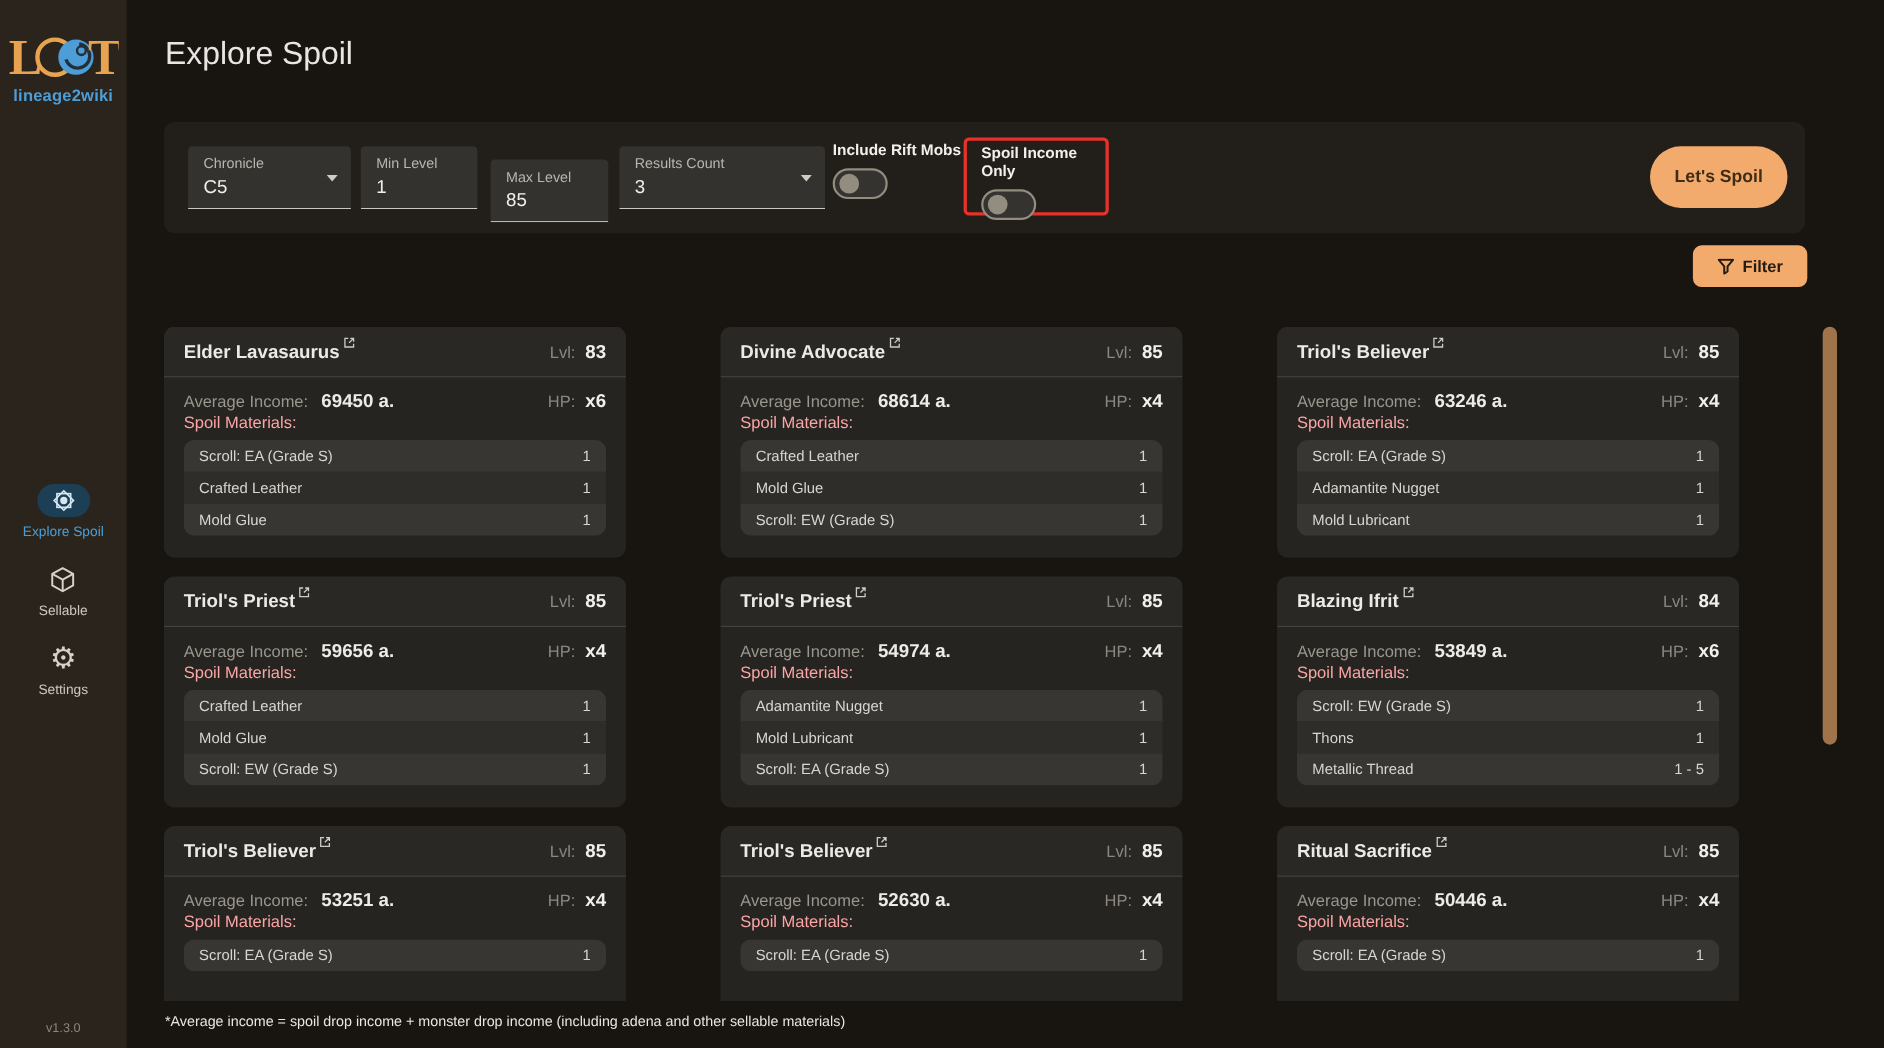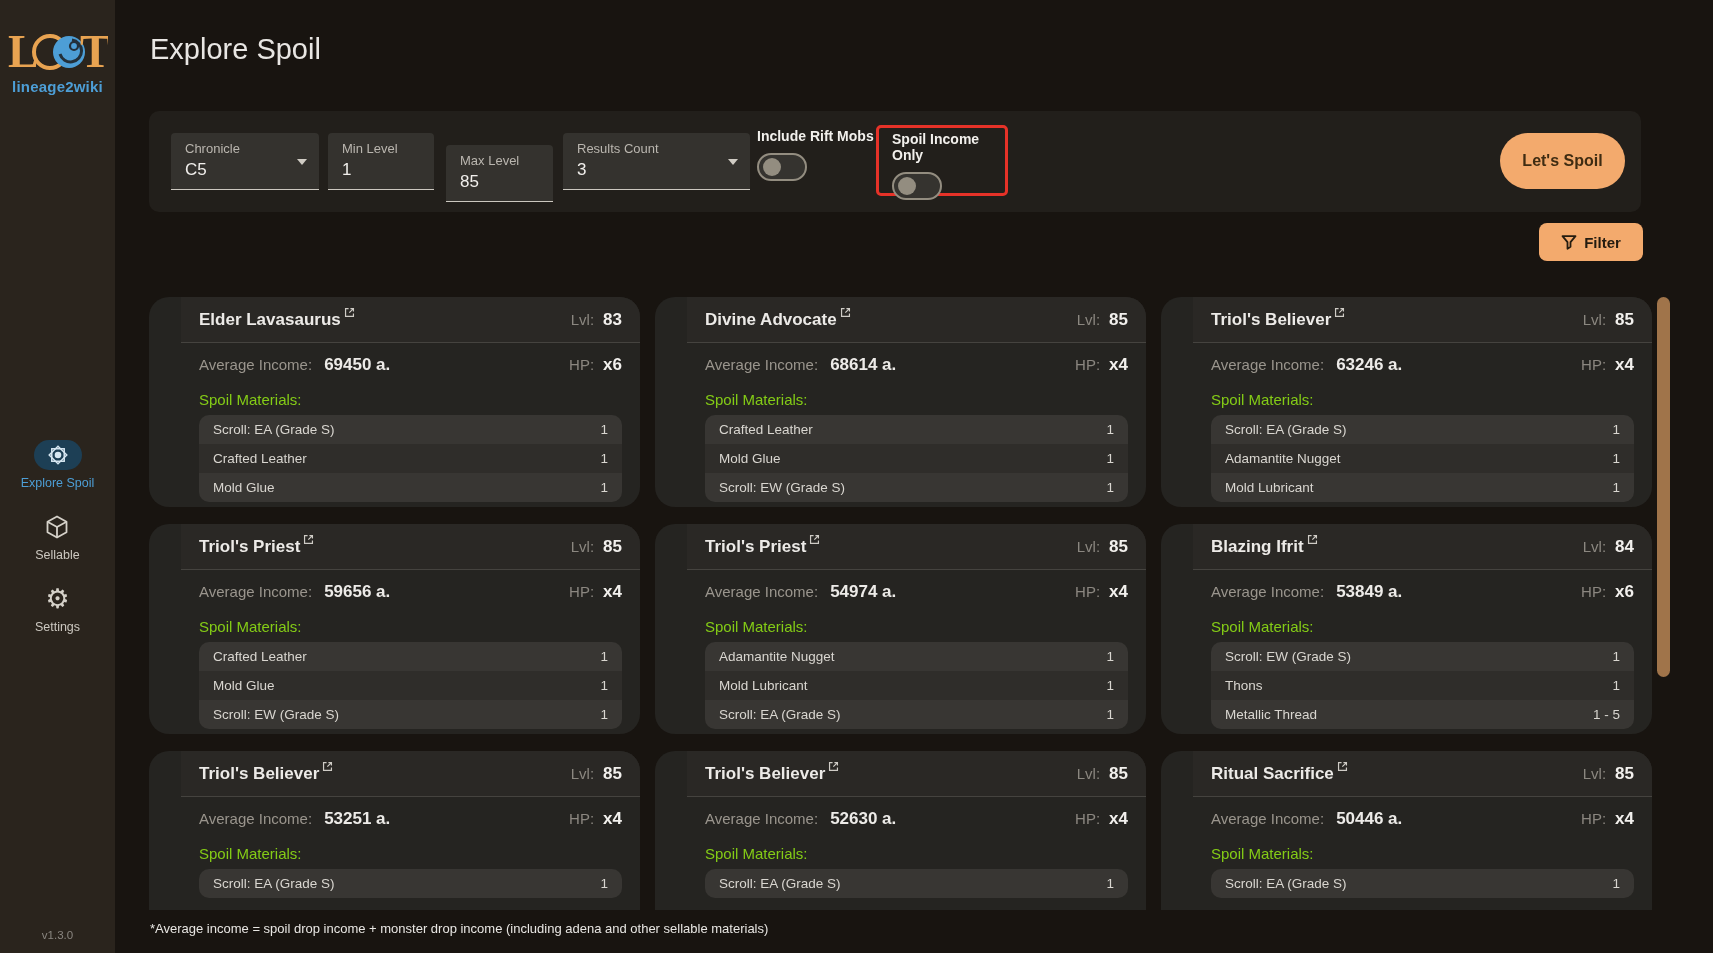--- a/index.html
+++ b/index.html
@@ -38,32 +38,32 @@
   .toggle { margin-top:9px; width:50px; height:28px; border:2px solid #938d80; border-radius:15px; background:#35332f; position:relative; cursor:pointer; }
   .toggle-knob { position:absolute; left:4px; top:3px; width:18px; height:18px; border-radius:50%; background:#938d80; }
   .highlight-box { position:absolute; left:727px; top:14px; width:132px; height:71px; border:3px solid #e63228; border-radius:5px; padding:3px 0 0 13px; }
   .btn-primary { position:absolute; left:1351px; top:22px; width:125px; height:56px; border:none; border-radius:28px; background:#f3aa6d; color:#3f2c12; font-size:16px; font-weight:bold; font-family:inherit; cursor:pointer; }
 
   .filter-btn { position:absolute; left:1539px; top:223px; width:104px; height:38px; border:none; border-radius:8px; background:#f3aa6d; color:#241c10; font-size:15px; font-weight:bold; font-family:inherit; cursor:pointer; display:flex; align-items:center; justify-content:center; gap:7px; }
 
   
   .grid-clip { position:absolute; left:149px; top:297px; width:1503px; height:613px; overflow:hidden; }
   .grid { display:grid; grid-template-columns:repeat(3,491px); column-gap:15px; row-gap:17px; }
-  .card { width:491px; height:210px; background:#252421; border-radius:20px; overflow:hidden;padding-left:32px; }
+  .card { width:420px; height:210px; background:#252421; border-radius:10px; overflow:hidden; }
   .card-header { height:46px; background:#2a2825; border-bottom:1px solid #45433f; display:flex; align-items:center; padding:0 18px; }
   .mob-name { font-size:17px; font-weight:bold; color:#eceae7; cursor:pointer; }
   .ext-icon { display:inline-block; margin-left:3px; transform:translateY(-7px); }
   .hdr-right { margin-left:auto; display:flex; align-items:baseline; }
   .lbl { font-size:15px; color:#8b8780; }
   .val { font-size:17px; font-weight:bold; color:#f2f0ed; margin-left:9px; }
   .card-body { padding:12px 18px 0 18px; }
   .income-row { display:flex; align-items:baseline; }
   .income-lbl { font-size:15px; color:#9a958d; }
   .income-val { font-size:17px; font-weight:bold; color:#edebe8; margin-left:12px; }
-  .spoil-lbl { margin-top:16px; font-size:15px; color:#84cc16; }
+  .spoil-lbl { margin-top:1px; font-size:15px; color:#fca5a5; }
   .mat-list { margin-top:7px; border-radius:10px; overflow:hidden; }
   .mat-row { height:29px; display:flex; align-items:center; padding:0 14px; background:#383633; font-size:13.5px; color:#d9d6d0; }
   .mat-row.alt { background:#2f2d2a; }
   .mat-qty { margin-left:auto; }
 
   
   .footnote { position:absolute; left:150px; top:921px; font-size:13px; color:#e8e6e3; }
   .scroll-thumb { position:absolute; left:1657px; top:297px; width:13px; height:380px; background:#a0744a; border-radius:7px; cursor:pointer; }
 </style>
 </head>

